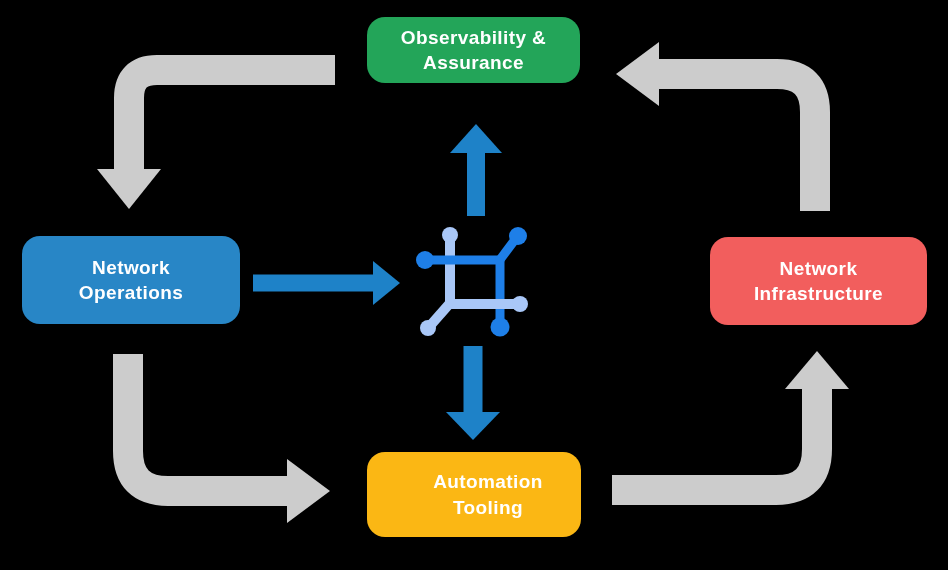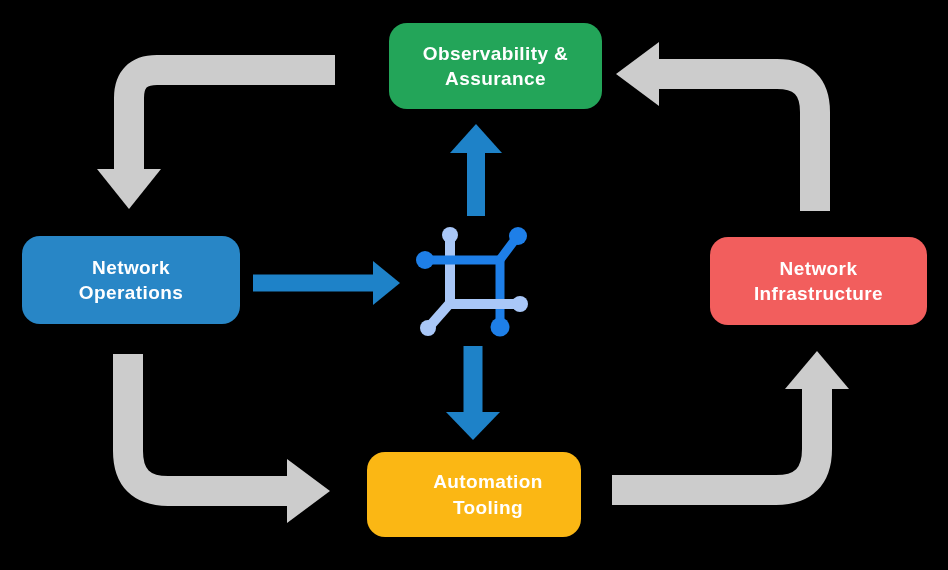--- a/index.html
+++ b/index.html
@@ -32,21 +32,21 @@
   }
   .node-label {
     color: var(--label, #fff);
     font-size: 19px;
     font-weight: bold;
     letter-spacing: 0.4px;
     line-height: 1.32;
     text-align: center;
     white-space: pre-line;
   }
-  .node-top    { left: 367px; top: 23px;  width: 213px; height: 86px; background: var(--node-green,  #23A559); margin-left: 22px; }
+  .node-top    { left: 367px; top: 17px;  width: 213px; height: 66px; background: var(--node-green,  #23A559); }
   .node-left   { left: 22px;  top: 236px; width: 218px; height: 88px; background: var(--node-blue,   #2886C6); }
   .node-right  { left: 710px; top: 237px; width: 217px; height: 88px; background: var(--node-red,    #F25E5D); }
   .node-bottom { left: 367px; top: 452px; width: 214px; height: 85px; background: var(--node-yellow, #FBB714); padding-left: 28px; }
 
   .gray-arrow path    { fill: none; stroke: var(--arrow-gray, #CCCCCC); stroke-width: 30; }
   .gray-arrow polygon { fill: var(--arrow-gray, #CCCCCC); }
   .blue-arrow path    { fill: none; stroke: var(--arrow-blue, #1E82C8); }
   .blue-arrow polygon { fill: var(--arrow-blue, #1E82C8); }
 
   .hub-dark-line  { fill: none; stroke: var(--icon-dark-blue,  #1E7FE8); stroke-width: 9; }

